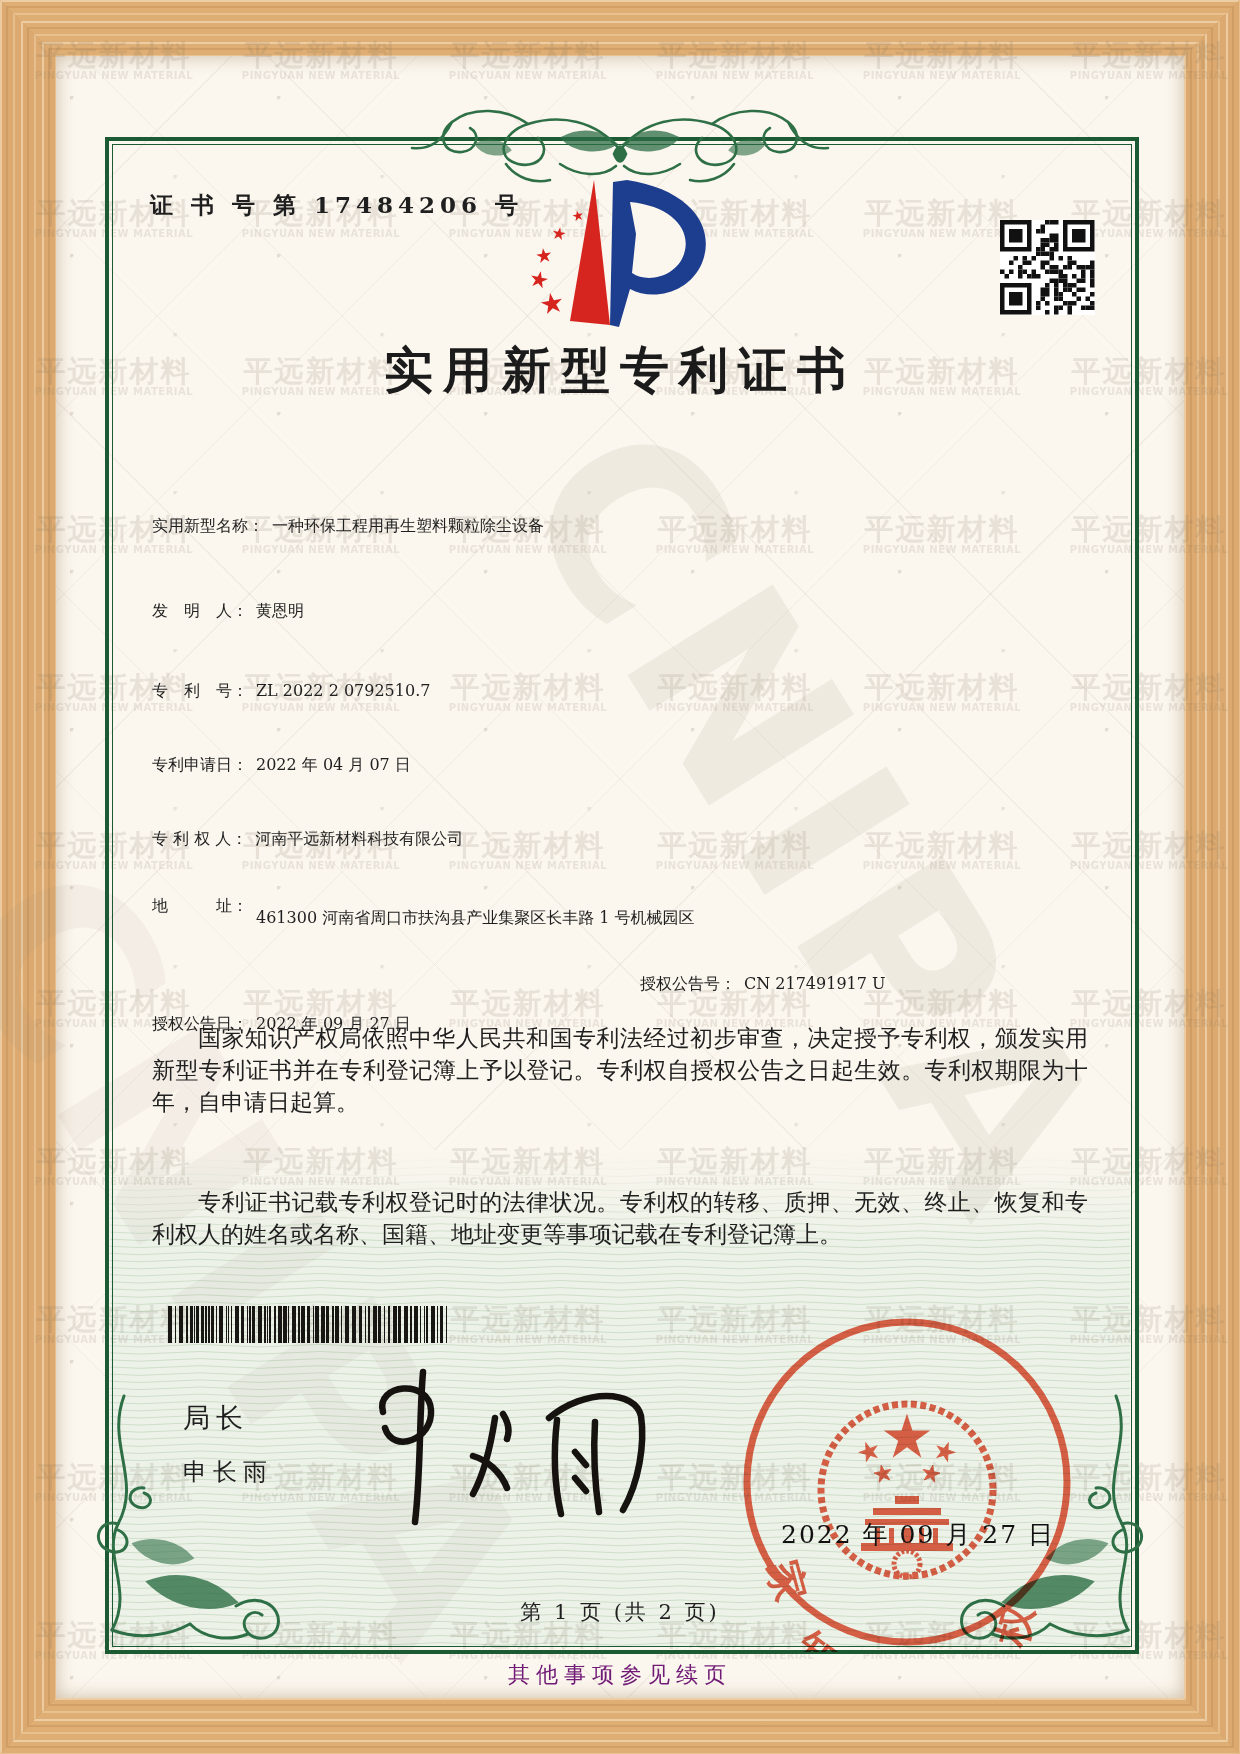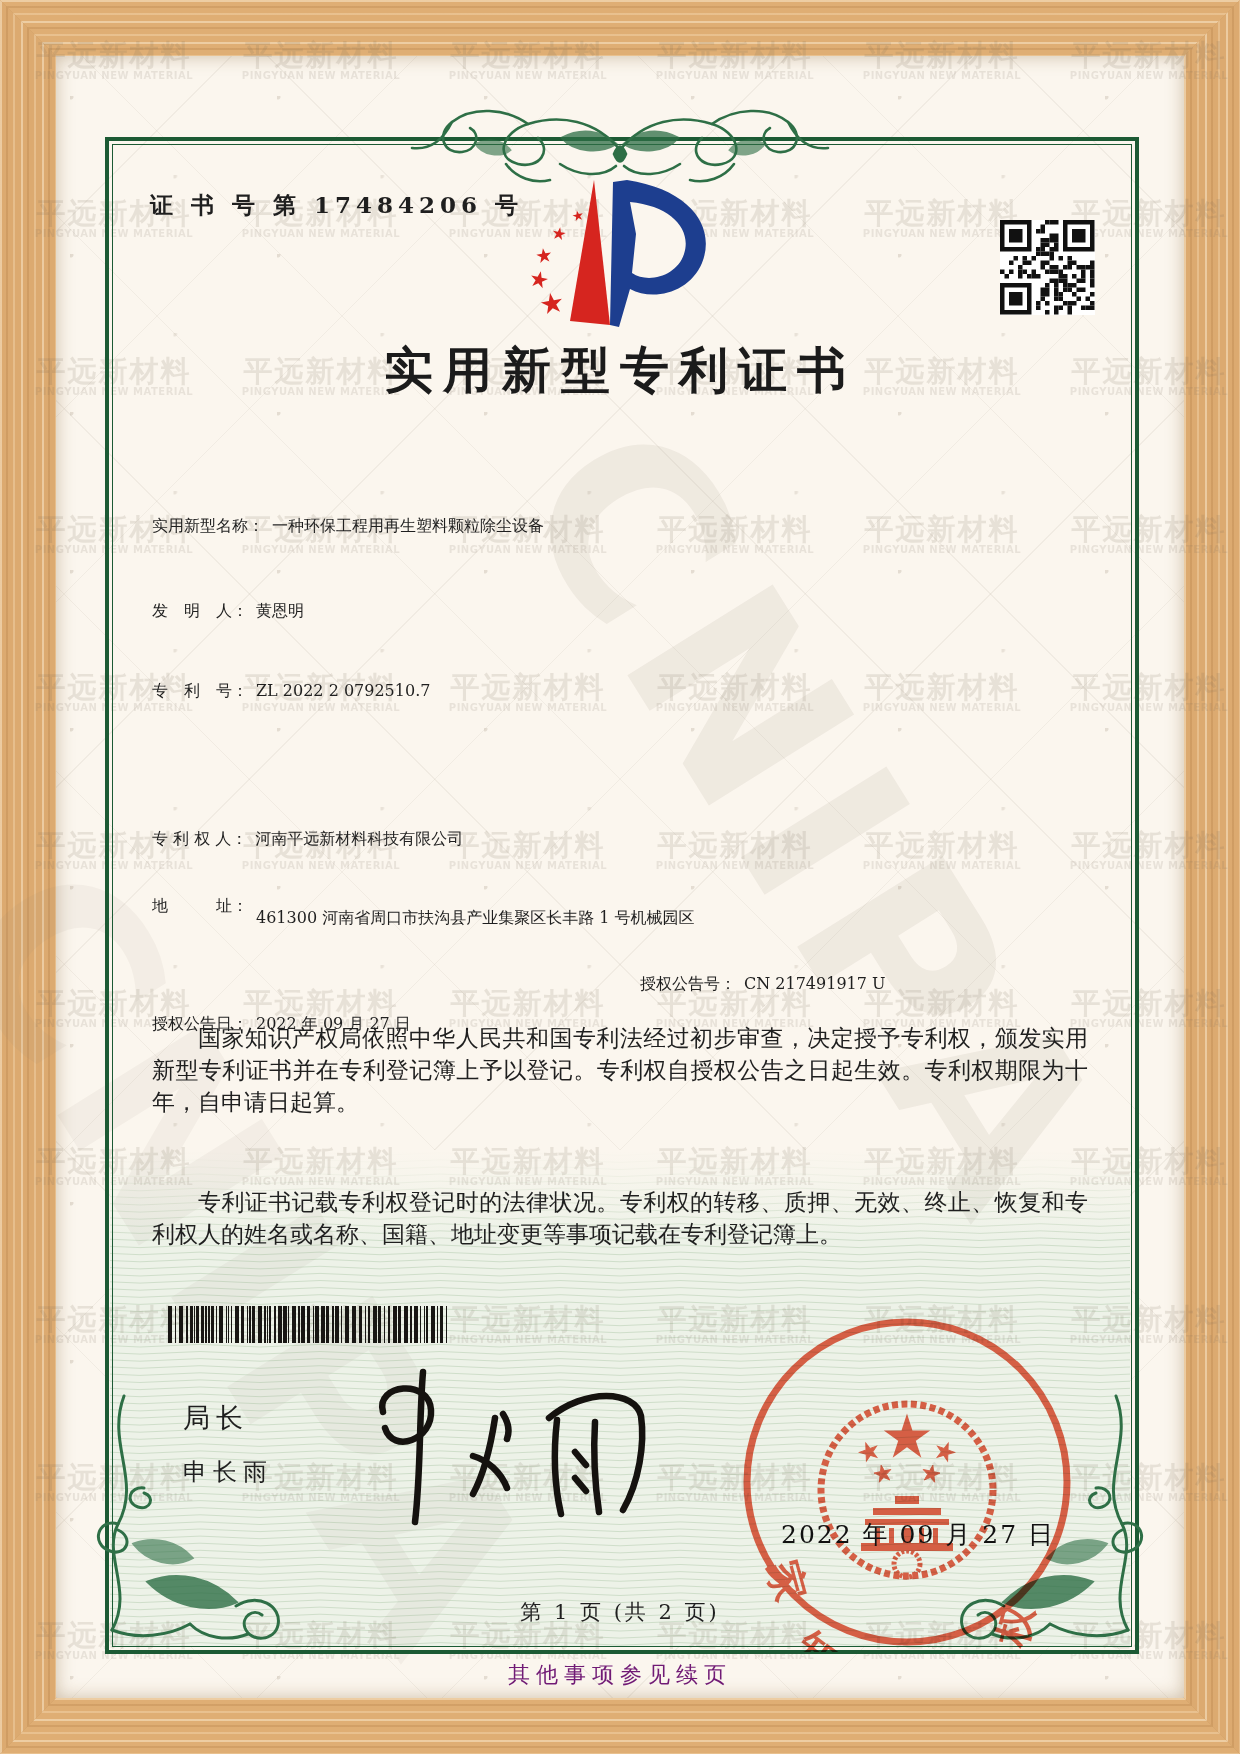--- a/index.html
+++ b/index.html
@@ -623,20 +623,23 @@
 
   <div class="field abs content" style="left:152px;top:516px;">
     <span class="flabel">实用新型名称：</span><span class="fvalue">一种环保工程用再生塑料颗粒除尘设备</span>
   </div>
   <div class="field abs content" style="left:152px;top:601px;">
     <span class="flabel">发　明　人：</span><span class="fvalue">黄恩明</span>
   </div>
   <div class="field abs content" style="left:152px;top:681px;">
     <span class="flabel">专　利　号：</span><span class="fvalue">ZL 2022 2 0792510.7</span>
   </div>
+  <div class="field abs content" style="left:152px;top:755px;">
+    <span class="flabel">专利申请日：</span><span class="fvalue">2022 年 04 月 07 日</span>
+  </div>
   <div class="field abs content" style="left:152px;top:829px;">
     <span class="flabel">专 利 权 人：</span><span class="fvalue">河南平远新材料科技有限公司</span>
   </div>
   <div class="field abs content" style="left:152px;top:896px;">
     <span class="flabel">地　　　址：</span><span class="fvalue-block">461300 河南省周口市扶沟县产业集聚区长丰路 1 号机械园区</span>
   </div>
   <div class="field abs content" style="left:152px;top:974px;margin-top:40px;">
     <span class="flabel">授权公告日：</span><span class="fvalue">2022 年 09 月 27 日</span>
   </div>
   <div class="field abs content" style="left:640px;top:974px;">

